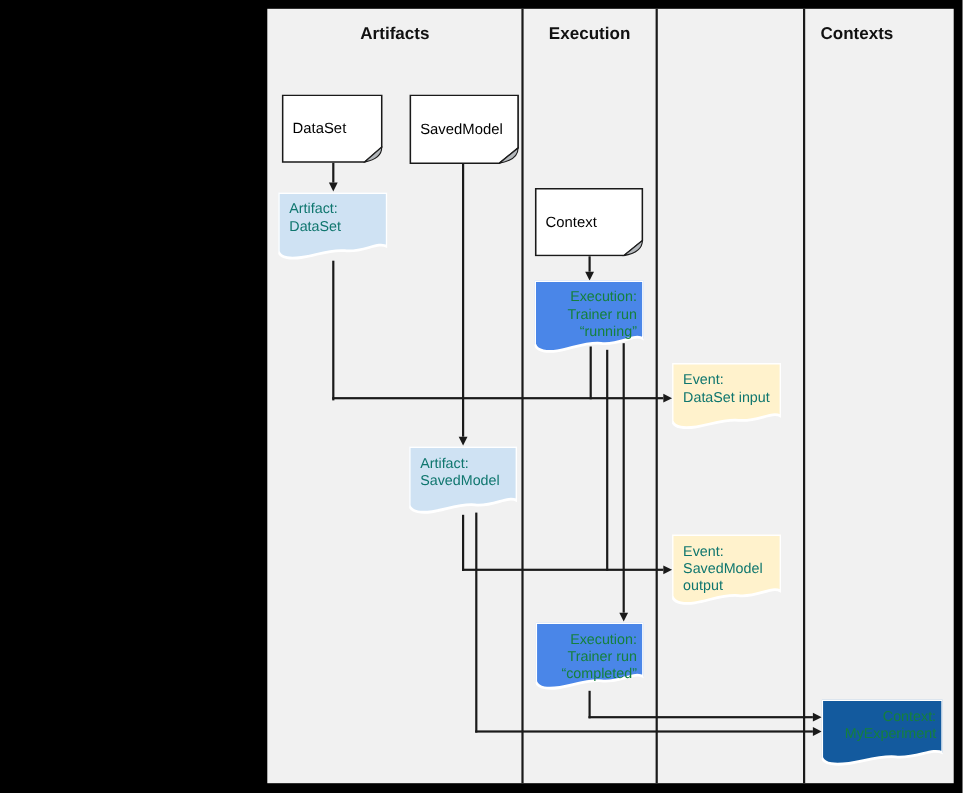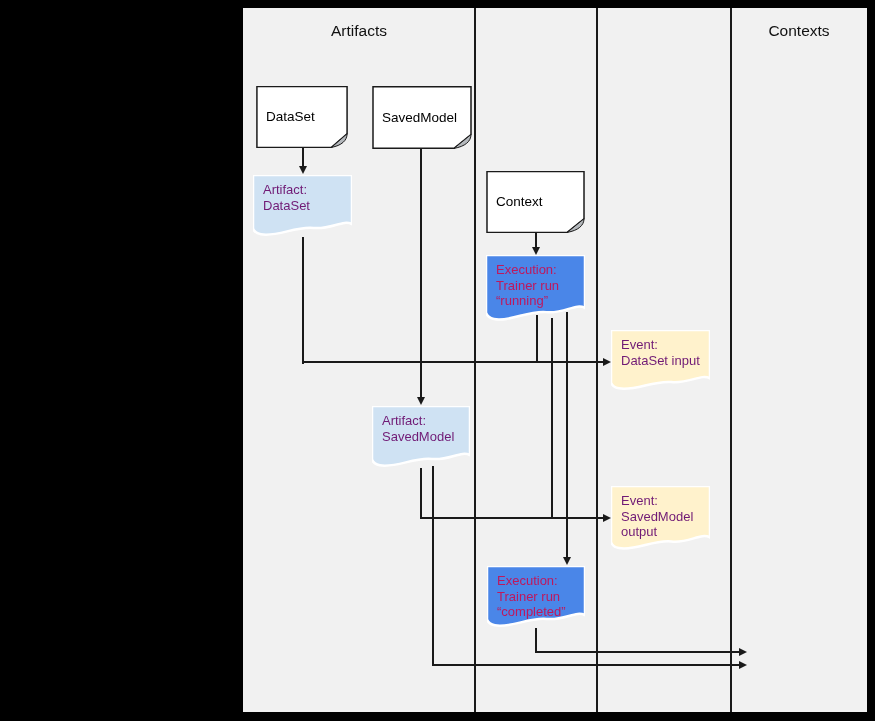--- a/index.html
+++ b/index.html
@@ -7,32 +7,32 @@
     width:875px;height:721px;position:relative;background:#000;
     font-family:"Liberation Sans", sans-serif;overflow:hidden;
   }
   #diagram{
     position:absolute;left:243px;top:8px;width:624px;height:704px;
     background:#f1f1f1;
   }
   .col-header{
     position:absolute;top:12px;height:22px;display:flex;
     align-items:center;justify-content:center;
-    font-size:15.5px;font-weight:normal;color:#111;
+    font-size:15.5px;font-weight:bold;color:#111;
   }
   .divider{
     position:absolute;top:0;width:1.5px;height:704px;background:#1a1a1a;
   }
   .node{position:absolute;}
   .node svg{position:absolute;left:0;top:0;width:100%;height:100%;}
   .node .label{
     position:relative;z-index:2;white-space:pre-line;
-    padding:7px 6px 0 10px;font-size:13px;line-height:15.5px;color:#701a75;
+    padding:7px 6px 0 10px;font-size:13px;line-height:15.5px;color:#0f766e;
   }
-  .node.dark .label{color:#be185d;}
+  .node.dark .label{color:#15803d;text-align:right;}
   .node.doc .label{
     padding:0 6px 0 10px;display:flex;align-items:center;
     height:100%;box-sizing:border-box;font-size:13.5px;color:#000;
   }
   .doc-body{stroke:#1a1a1a;stroke-width:1.5;vector-effect:non-scaling-stroke;}
   .doc-flap{stroke:#1a1a1a;stroke-width:1;vector-effect:non-scaling-stroke;fill:#b4b8bc;}
   .flag-shape{stroke:#ffffff;stroke-width:2.5;vector-effect:non-scaling-stroke;}
   .vline,.hline{position:absolute;background:#1a1a1a;}
   .vline{width:1.5px;}
   .hline{height:1.5px;}
@@ -46,21 +46,22 @@
     border-top:4.5px solid transparent;border-bottom:4.5px solid transparent;
     border-left:8px solid #1a1a1a;
   }
 </style>
 </head>
 <body>
 
 <div id="diagram">
 
   <div class="col-header" style="left:0;width:232px">Artifacts</div>
-  <div class="col-header" style="left:488px;width:136px">Contexts</div>
+  <div class="col-header" style="left:232px;width:122px">Execution</div>
+  <div class="col-header" style="left:468px;width:136px">Contexts</div>
 
   <div class="divider" style="left:231.25px"></div>
   <div class="divider" style="left:353.25px"></div>
   <div class="divider" style="left:487.25px"></div>
 
   <div class="vline" style="left:59.25px;top:140px;height:18px"></div>
   <div class="arr-down" style="left:55.5px;top:158px"></div>
 
   <div class="vline" style="left:59.25px;top:229px;height:127px"></div>
 
@@ -160,14 +161,21 @@
 
   <div class="node dark" style="left:244px;top:558px;width:98px;height:63px">
     <svg viewBox="0 0 100 100" preserveAspectRatio="none">
       <path class="flag-shape" d="M0 0 H100 V78 C91 70 79 87 61 84 C43 81 24 99 8 94 C4 93 1 89 0 85 Z" fill="#4a86e8"></path>
     </svg>
     <div class="label">Execution:
 Trainer run
 “completed”</div>
   </div>
 
+  <div class="node dark" style="left:504px;top:628px;width:110px;height:62px">
+    <svg viewBox="0 0 100 100" preserveAspectRatio="none">
+      <path class="flag-shape" d="M0 0 H100 V78 C91 70 79 87 61 84 C43 81 24 99 8 94 C4 93 1 89 0 85 Z" fill="#135a9e"></path>
+    </svg>
+    <div class="label">Context:
+MyExperiment</div>
+  </div>
 
 </div>
 
 </body></html>

